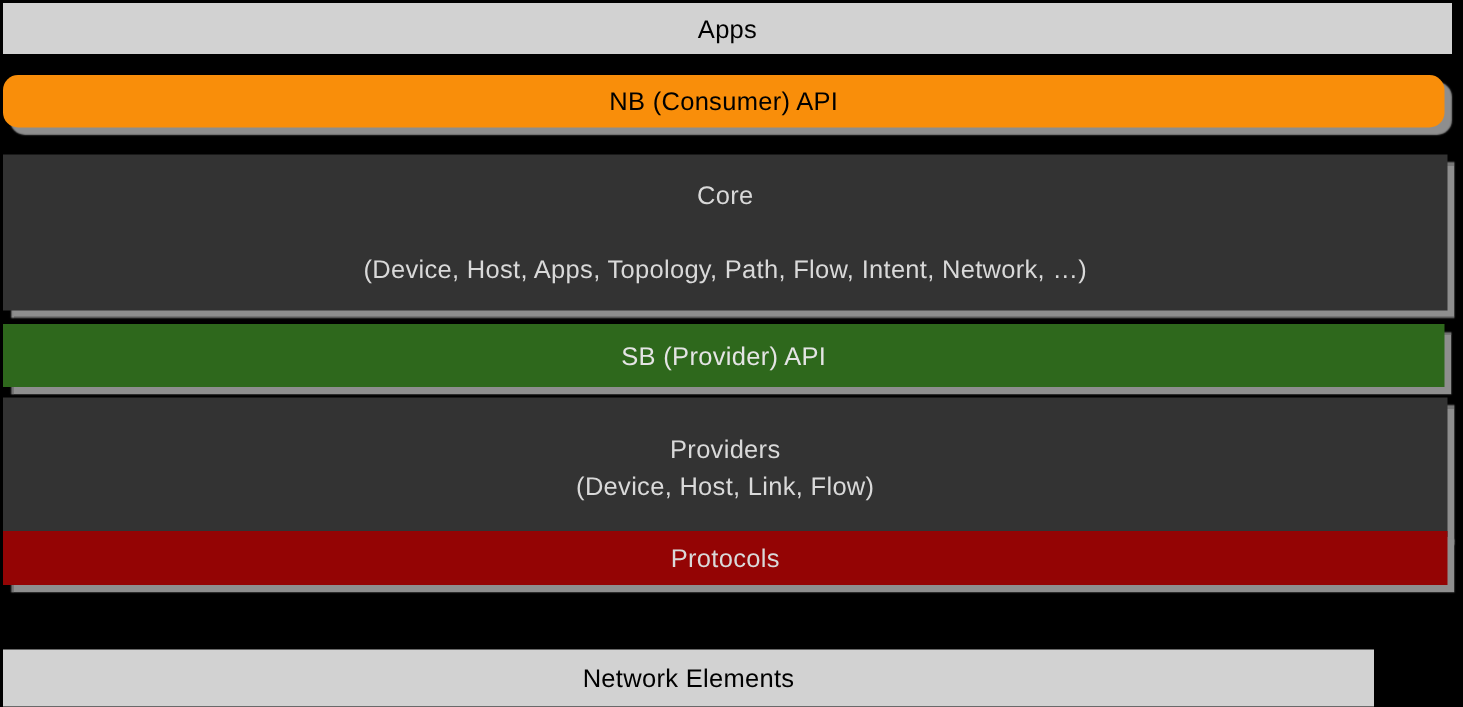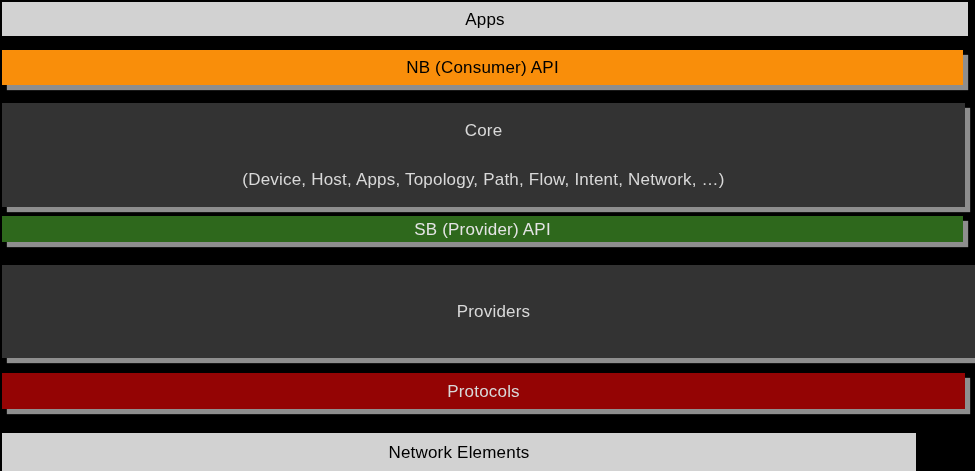--- a/index.html
+++ b/index.html
@@ -31,25 +31,25 @@
   }
   .layer.shadowed {
     box-shadow: 5px 5px 1px #8e8e8e;
   }
   .layer .label,
   .layer .sublabel {
     white-space: nowrap;
   }
   
   #layer-apps            { top: 2px;   height: 34px; width: 966px; }
-  #layer-nb-api          { top: 50px;  height: 35px; width: 961px; }
+  #layer-nb-api          { top: 50px;  height: 35px; width: 961px; border-radius: 10px; }
   #layer-core            { top: 103px; height: 104px; width: 963px; gap: 24px; }
-  #layer-sb-api          { top: 216px; height: 26px; width: 961px; }
+  #layer-sb-api          { top: 216px; height: 42px; width: 961px; }
   #layer-providers       { top: 265px; height: 93px; width: 963px; }
-  #layer-protocols       { top: 373px; height: 36px; width: 963px; }
+  #layer-protocols       { top: 354px; height: 36px; width: 963px; }
   #layer-network-elements{ top: 433px; height: 38px; width: 914px; }
 </style>
 </head>
 <body style="background-color: rgb(0, 0, 0);">
 
 <div class="diagram">
 
   <div class="layer" id="layer-apps" style="background-color: rgb(210, 210, 210); color: rgb(0, 0, 0);">
     <div class="label">Apps</div>
   </div>
@@ -60,22 +60,23 @@
 
   <div class="layer shadowed" id="layer-core" style="background-color: rgb(51, 51, 51); color: rgb(217, 217, 217);">
     <div class="label">Core</div>
     <div class="sublabel">(Device, Host, Apps, Topology, Path, Flow, Intent, Network, …)</div>
   </div>
 
   <div class="layer shadowed" id="layer-sb-api" style="background-color: rgb(46, 104, 28); color: rgb(228, 228, 228);">
     <div class="label">SB (Provider) API</div>
   </div>
 
-  <div class="layer shadowed" id="layer-providers" style="background-color: rgb(51, 51, 51); color: rgb(217, 217, 217); padding-left: 10px;">
+  <div class="layer shadowed" id="layer-providers" style="background-color: rgb(51, 51, 51); color: rgb(217, 217, 217);">
     <div class="label">Providers</div>
+    <div class="sublabel">(Device, Host, Link, Flow)</div>
   </div>
 
   <div class="layer shadowed" id="layer-protocols" style="background-color: rgb(148, 4, 4); color: rgb(217, 217, 217);">
     <div class="label">Protocols</div>
   </div>
 
   <div class="layer" id="layer-network-elements" style="background-color: rgb(210, 210, 210); color: rgb(0, 0, 0);">
     <div class="label">Network Elements</div>
   </div>
 

